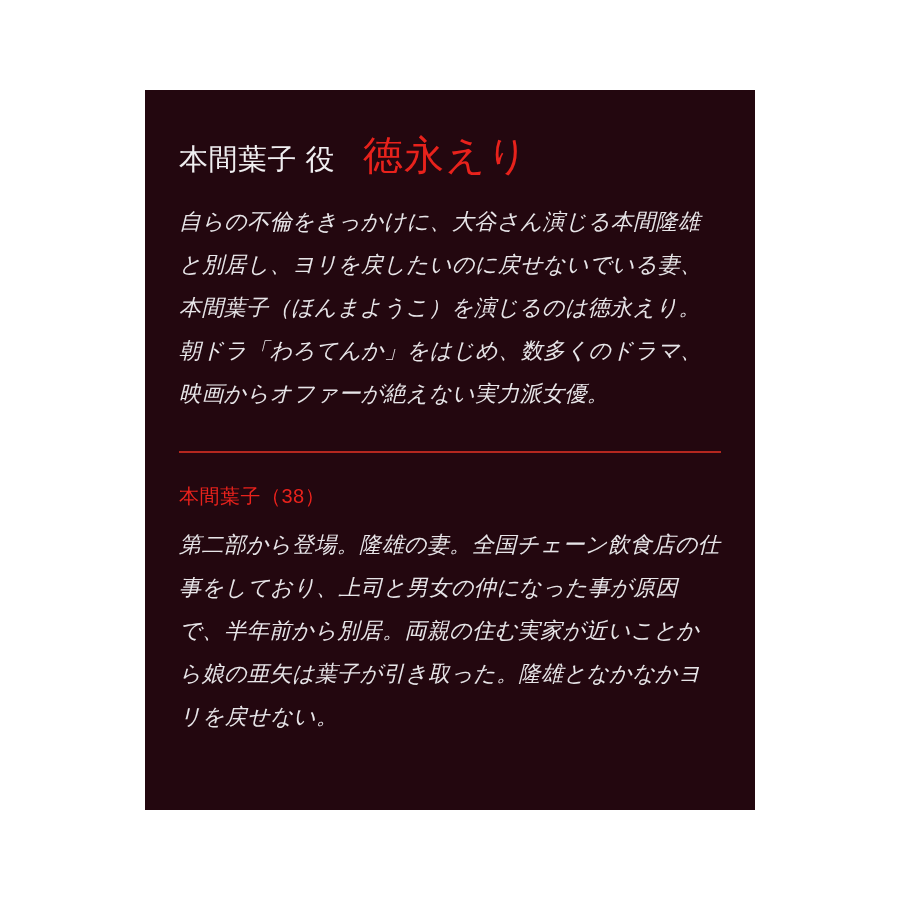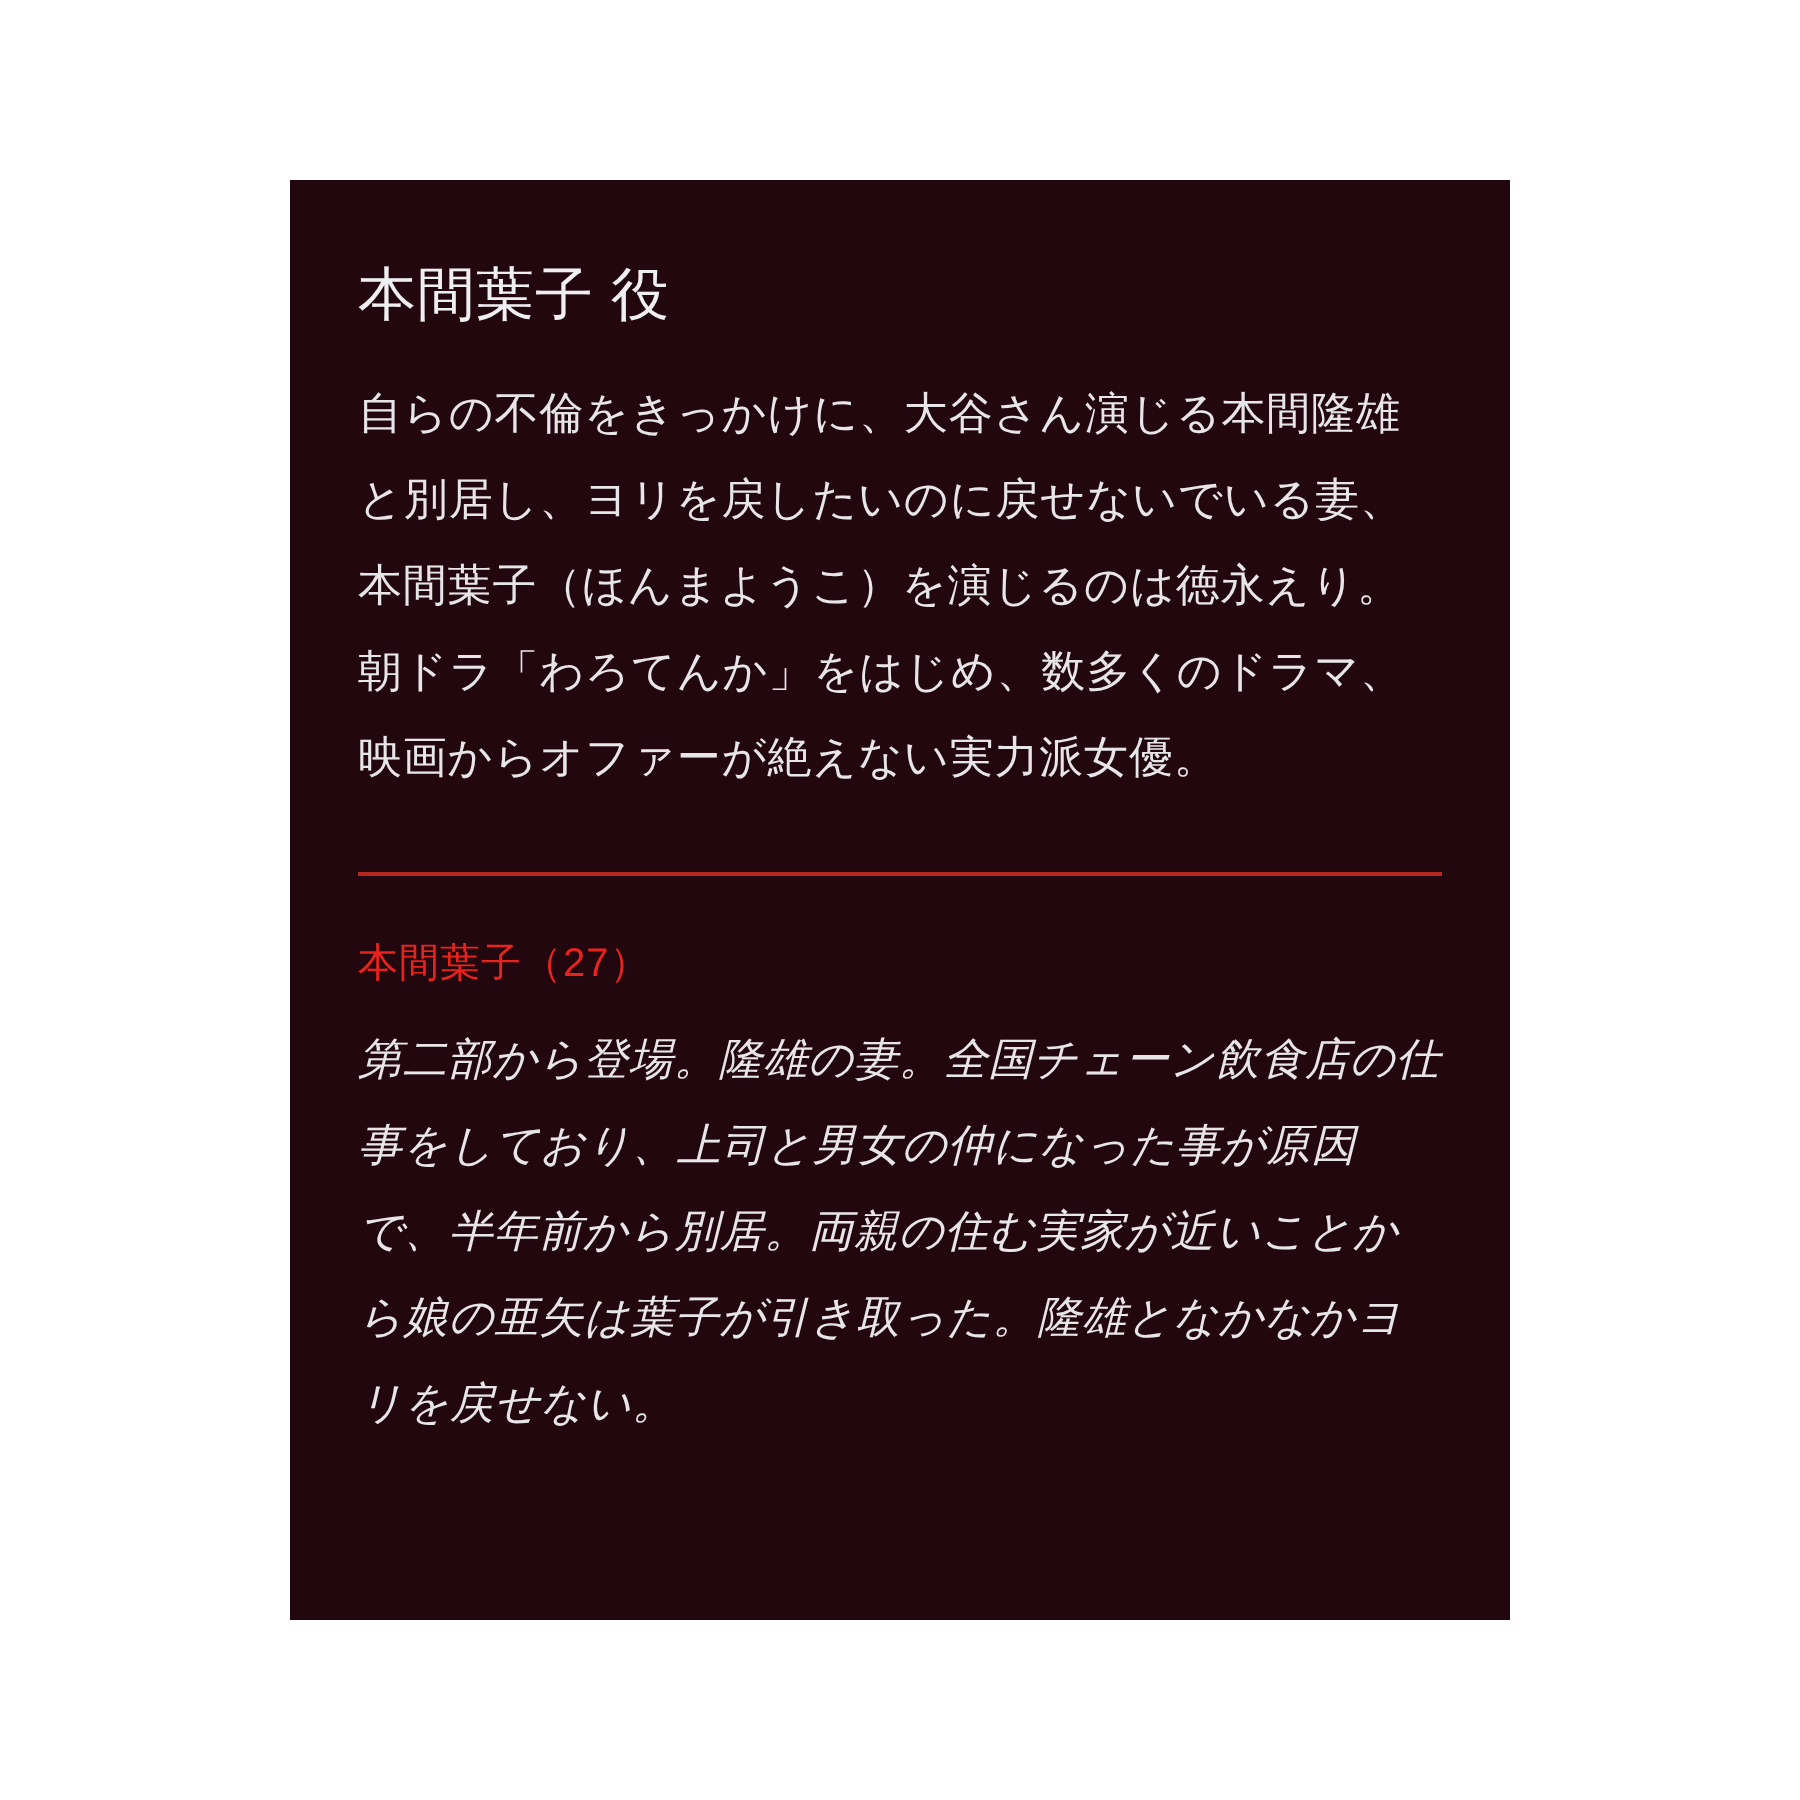--- a/index.html
+++ b/index.html
@@ -48,20 +48,21 @@
     font-size: 40px;
     letter-spacing: 1px;
     font-weight: 400;
   }
   .lead-text {
     color: #e7e5e8;
     font-size: 22px;
     line-height: 1.95;
     margin: 0;
     letter-spacing: 0.4px;
+    font-style: italic;
   }
   .divider {
     border: none;
     border-top: 2px solid #b5271f;
     margin: 36px 0 30px 0;
     width: 100%;
   }
   .sub-title {
     color: #e8221c;
     font-size: 20px;
@@ -79,24 +80,25 @@
   }
 </style>
 </head>
 <body>
 
 <div class="page">
   <div class="card">
 
     <div class="role-line">
       <span class="role-name">本間葉子 役</span>
+      <span class="actor-name">徳永えり</span>
     </div>
 
     <p class="lead-text">自らの不倫をきっかけに、大谷さん演じる本間隆雄と別居し、ヨリを戻したいのに戻せないでいる妻、本間葉子（ほんまようこ）を演じるのは徳永えり。朝ドラ「わろてんか」をはじめ、数多くのドラマ、映画からオファーが絶えない実力派女優。</p>
 
     <hr class="divider">
 
-    <p class="sub-title">本間葉子（27）</p>
+    <p class="sub-title">本間葉子（38）</p>
 
     <p class="body-text">第二部から登場。隆雄の妻。全国チェーン飲食店の仕事をしており、上司と男女の仲になった事が原因で、半年前から別居。両親の住む実家が近いことから娘の亜矢は葉子が引き取った。隆雄となかなかヨリを戻せない。</p>
 
   </div>
 </div>
 
 </body></html>

